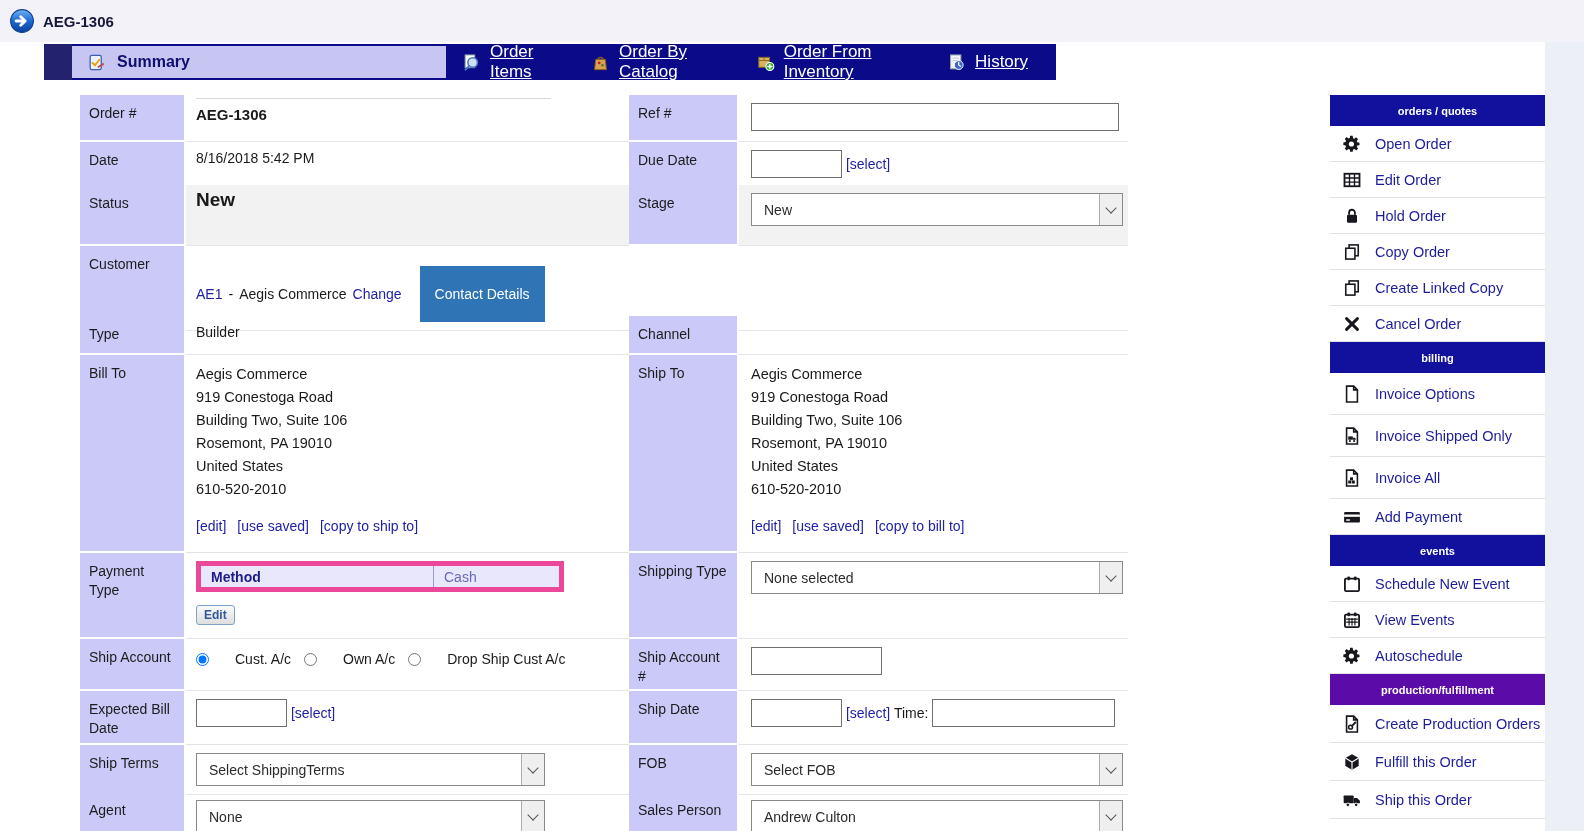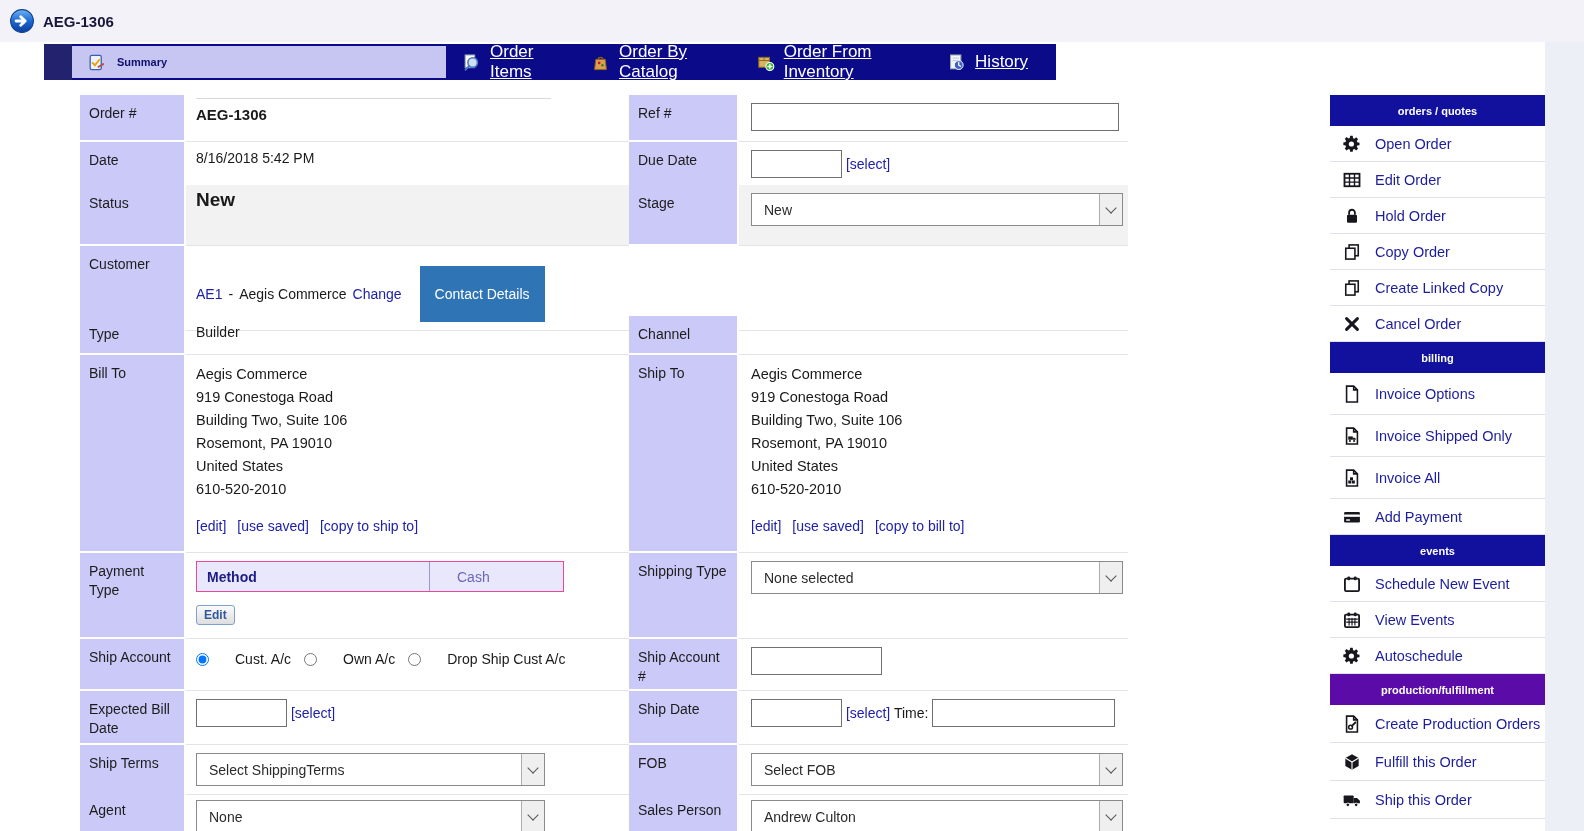--- a/index.html
+++ b/index.html
@@ -12,21 +12,21 @@
     display:flex; align-items:center; padding-left:9px; gap:8px; }
   .app-icon svg { width:26px; height:26px; display:block; }
   .win-title { font-size:15px; font-weight:bold; color:#17173a; }
 
   
   .navbar { position:absolute; left:44px; top:44px; width:1012px; height:36px;
     background:#0b0b8a; display:flex; align-items:stretch; }
   .nav-block { width:28px; background:#22226f; flex:none; }
   .nav-summary { width:374px; background:#c7c5f2; margin:2px 0; display:flex; align-items:center;
     gap:11px; padding-left:15px; flex:none; cursor:default; }
-  .nav-summary .txt { font-size:11px; font-weight:bold; color:#0e0e6e;text-align:center; }
+  .nav-summary .txt { font-size:16px; font-weight:bold; color:#0e0e6e;text-align:center; }
   .nav-links { display:flex; align-items:center; padding-left:16px; }
   .nav-link { display:flex; align-items:center; gap:9px; margin-right:28px; cursor:pointer; }
   .nav-link .txt { color:#ffffff; font-size:17px; text-decoration:underline; }
   .nav-icon svg { width:19px; height:19px; display:block; }
 
   
   .form { position:absolute; left:80px; top:95px; width:1048px; }
   .frow { display:grid; grid-template-columns:106px 443px 110px 389px; }
   .r1{height:47px}.r2{height:43px}.r3{height:61px}.r4{height:70px}.r5{height:39px}
   .r6{height:198px}.r7{height:86px}.r8{height:52px}.r9{height:54px}.r10{height:47px}.r11{height:50px}
@@ -57,22 +57,22 @@
   .chev { width:8px; height:8px; border-right:1.6px solid #555; border-bottom:1.6px solid #555;
     transform:rotate(45deg); margin-top:-4px; }
 
   .cust-line { display:flex; align-items:center; gap:6px; margin-top:12px; }
   .btn-contact { background:#2f74b5; color:#fff; border:none; font-size:14px;
     padding:20px 15px; margin-left:12px; cursor:pointer; font-family:"Liberation Sans",sans-serif; }
 
   .addr-line { line-height:23px; font-size:14.5px; }
   .addr-links { margin-top:17px; display:flex; gap:11px; font-size:14px; }
 
-  .pm-table { width:368px; display:flex; align-items:stretch; border:1px solid #ec4899;
-    background:#e9e7fc; height:31px;gap:17px; }
+  .pm-table { width:368px; display:flex; align-items:stretch; border:5px solid #ec4899;
+    background:#e9e7fc; height:31px; }
   .pm-method { width:233px; display:flex; align-items:center; padding:0 10px;
     font-weight:bold; color:#1c1c86; border-right:1px solid #9a98d8; font-size:14px; }
   .pm-value { flex:1; display:flex; align-items:center; padding:0 10px; color:#6a68b8; font-size:14px; }
   .btn-edit { margin-top:13px; padding:2px 7px; font-size:12px; font-weight:bold; color:#30589c;
     background:linear-gradient(#fafafa,#dedede); border:1px solid #7da2ce; border-radius:3px;
     cursor:pointer; font-family:"Liberation Sans",sans-serif; }
 
   .radio-row { display:flex; align-items:center; padding-top:4px; }
   .radio-row label { font-size:14px; margin-right:13px; display:flex; align-items:center; cursor:pointer;gap:24px; }
   .radio-row input { margin-right:2px; }

